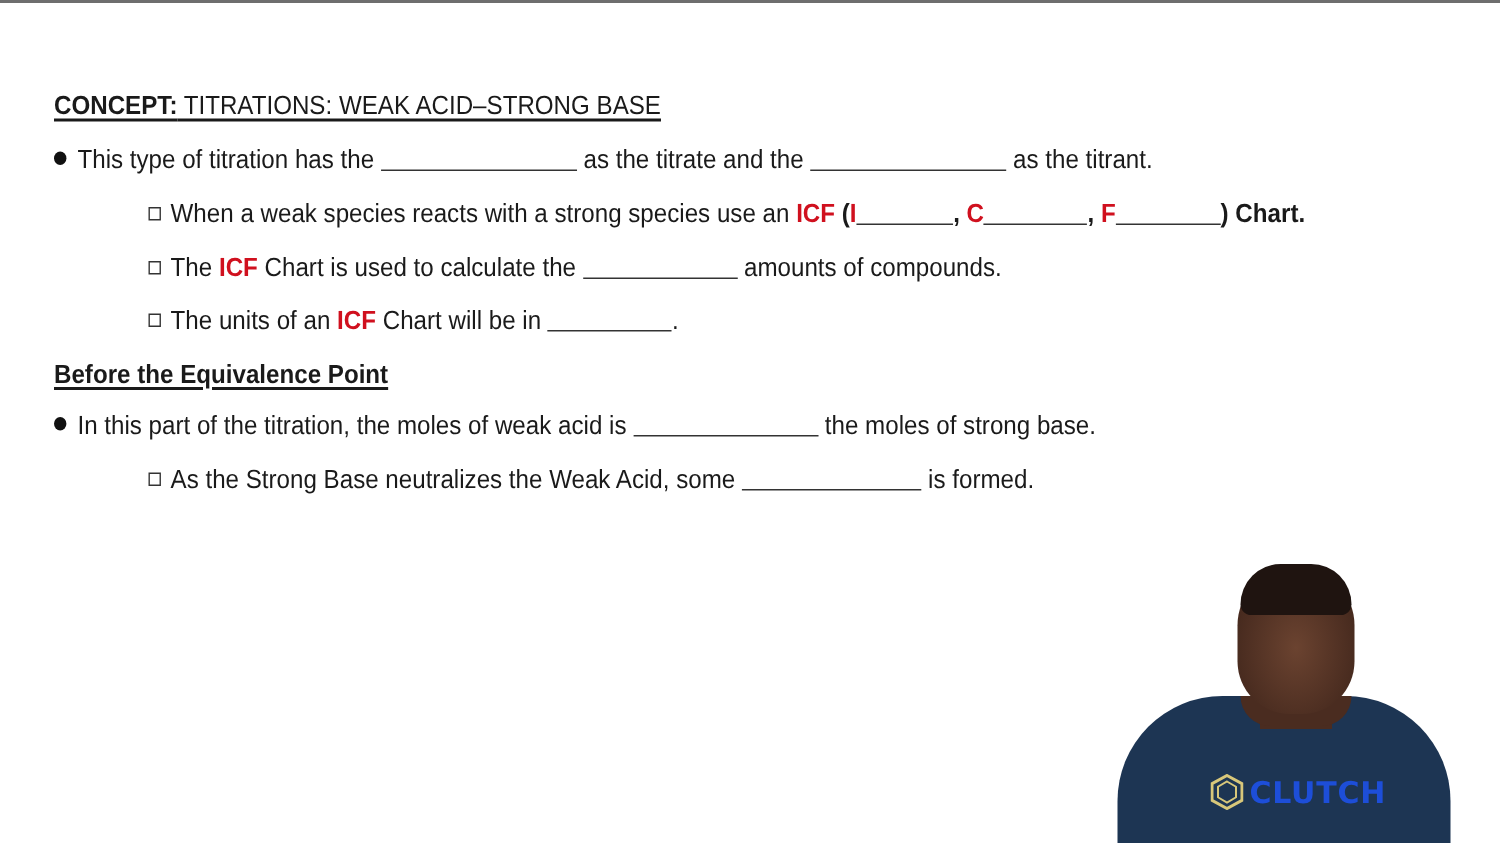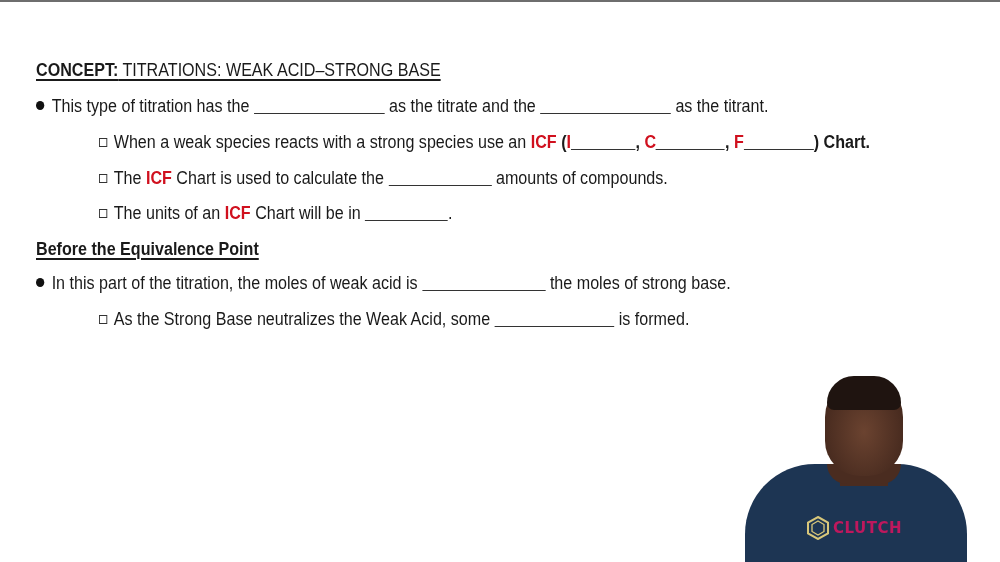--- a/index.html
+++ b/index.html
@@ -50,22 +50,22 @@
       border-radius: 70px 70px 0 0;
     }
     .collar {
       position: absolute; left: 82px; top: 92px; width: 74px; height: 20px;
       background: #4a2c20; border-radius: 0 0 37px 37px;
     }
     .logo {
       position: absolute; left: 62px; top: 144px; display: flex; align-items: center; gap: 4px;
     }
     .logo-text {
-      font-family: "DejaVu Sans", sans-serif; font-weight: bold; font-size: 15px;
-      color: #be185d; letter-spacing: 0.5px;
+      font-family: "DejaVu Sans", sans-serif; font-weight: bold; font-size: 20px;
+      color: #1d4ed8; letter-spacing: 0.5px;
     }
   </style>
 </head>
 <body>
 
 <div class="top-rule"></div>
 
 <div class="line heading" style="left:36px; top:59px;">
   <span class="bold">CONCEPT:</span><span> TITRATIONS: WEAK ACID–STRONG BASE</span>
 </div>

